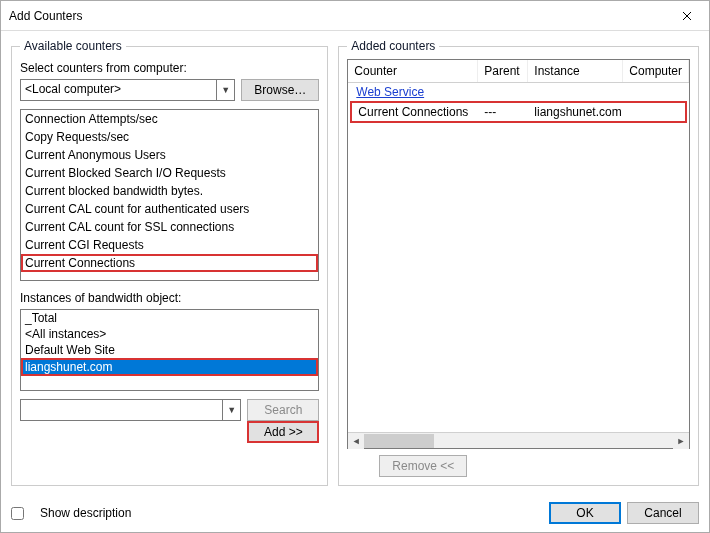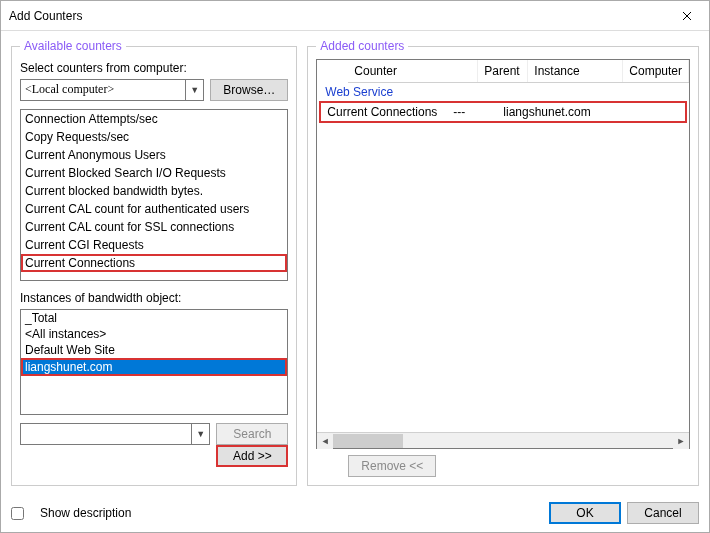--- a/index.html
+++ b/index.html
@@ -2,65 +2,65 @@
 <html><head>
 <meta charset="utf-8">
 <style>
   * { box-sizing: border-box; font-family: "Segoe UI", Tahoma, sans-serif; font-size: 12px; }
   body { margin: 0; background: #fff; width: 710px; height: 533px; border: 1px solid #aaa; position: relative; }
   .titlebar { height: 30px; display: flex; align-items: center; padding: 0 0 0 8px; border-bottom: 1px solid #ddd; }
   .titlebar .title { flex: 1; }
   .titlebar .close { width: 44px; height: 30px; display: flex; align-items: center; justify-content: center; }
   .content { padding: 8px 10px 0 10px; display: flex; gap: 10px; }
   fieldset { border: 1px solid #ccc; padding: 6px 8px 8px 8px; margin: 0; }
-  legend { padding: 0 4px; color: #8b5cf6; }
+  legend { padding: 0 4px; color: #0f172a; }
   .left-pane { width: 360px; display: flex; flex-direction: column; }
   .right-pane { flex: 1; display: flex; flex-direction: column; }
   .row { display: flex; gap: 6px; align-items: center; }
   label.small { display: block; margin: 2px 0 4px 0; }
   button { height: 22px; border: 1px solid #adadad; background: #e1e1e1; padding: 0 12px; cursor: pointer; min-width: 72px; }
   button:disabled { color: #8a8a8a; background: #efefef; cursor: default; }
   .listbox { border: 1px solid #7a7a7a; background: #fff; overflow-y: scroll; }
   .counters-list { height: 172px; margin-top: 8px; }
   .counters-list .item { padding: 2px 4px; white-space: nowrap; }
   .counters-list .item.highlight { border: 2px solid #d83333; padding: 0 2px; }
   .instances-section { margin-top: 8px; }
-  .instances-list { height: 106px; overflow: hidden; }
+  .instances-list { height: 82px; overflow: hidden; }
   .instances-list .item { padding: 1px 4px; white-space: nowrap; }
   .instances-list .item.selected { background: #0078d7; color: #fff; border: 2px solid #d83333; padding: 0 2px; }
   .search-row { margin-top: 8px; }
   .add-row { margin-top: 0; display: flex; justify-content: flex-end; align-items: flex-end; }
   .add-btn { border: 2px solid #d83333; }
   .added-fieldset { flex: 1; }
   .added-table-wrap { border: 1px solid #7a7a7a; height: 390px; display: flex; flex-direction: column; }
-  .thead { display: flex; border-bottom: 1px solid #d0d0d0; background: #fff; margin-left: 31px; }
+  .thead { display: flex; border-bottom: 1px solid #d0d0d0; background: #fff; }
   .th { padding: 4px 6px; border-right: 1px solid #eee; white-space: nowrap; overflow: hidden; }
   .th.counter { width: 130px; }
   .th.parent  { width: 50px; }
   .th.instance{ width: 95px; }
   .th.computer{ flex: 1; }
   .tbody { flex: 1; overflow: auto; }
-  .group-header { color: #1a3fd0; padding: 2px 8px; }
+  .group-header { color: #1a3fd0; padding: 2px 8px; text-decoration: underline; }
   .data-row { display: flex; border: 2px solid #d83333; margin: 0 2px; }
   .td { padding: 2px 6px; white-space: nowrap; overflow: hidden; }
   .td.counter { width: 126px; }
   .td.parent  { width: 50px; }
   .td.instance{ width: 95px; }
   .hscroll { height: 16px; border-top: 1px solid #d0d0d0; background: #f0f0f0; display: flex; align-items: center; }
   .hscroll .arrow { width: 16px; height: 16px; display: flex; align-items: center; justify-content: center; background: #f0f0f0; color: #555; font-size: 9px; }
   .hscroll .thumb { width: 70px; height: 14px; background: #cdcdcd; margin-left: 0; }
   .remove-row { margin-top: 6px; padding-left: 32px; }
   .footer { position: absolute; bottom: 8px; left: 10px; right: 10px; display: flex; align-items: center; }
   .checkbox-row { display: flex; align-items: center; gap: 16px; }
   input[type=checkbox] { width: 13px; height: 13px; margin: 0; }
   .footer .spacer { flex: 1; }
   .ok-btn { border: 2px solid #0078d7; background: #e1e1e1; }
   .dd-arrow-cell { display:flex; align-items:center; justify-content:center; width:18px; border-left:1px solid #7a7a7a; font-size:9px; color:#444; }
   .select-like { display:flex; border:1px solid #7a7a7a; background:#fff; height:22px; flex:1; }
-  .select-like .sel-value { flex:1; padding:2px 4px;font-family:Liberation Serif, serif; }
+  .select-like .sel-value { flex:1; padding:2px 4px; }
 </style>
 </head>
 <body>
 
 <div class="titlebar">
   <div class="title">Add Counters</div>
   <div class="close">
     <svg width="10" height="10" viewBox="0 0 10 10">
         <path d="M1 1 L9 9 M9 1 L1 9" stroke="#000" stroke-width="1"></path>
       </svg>

